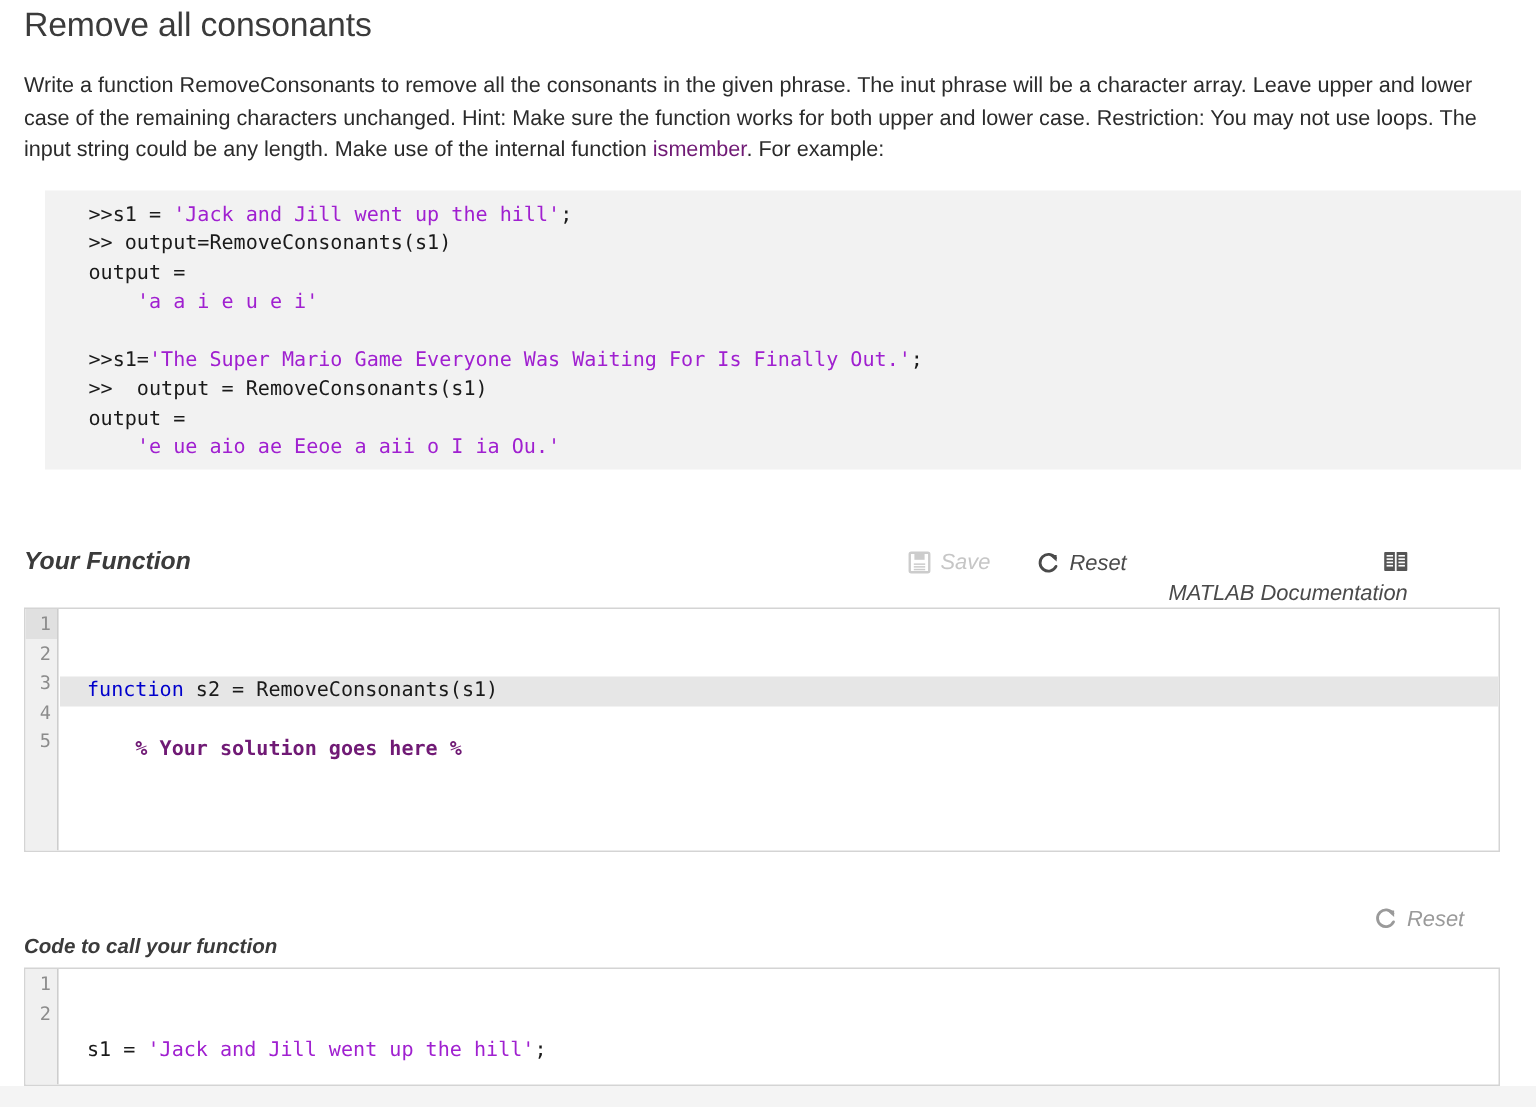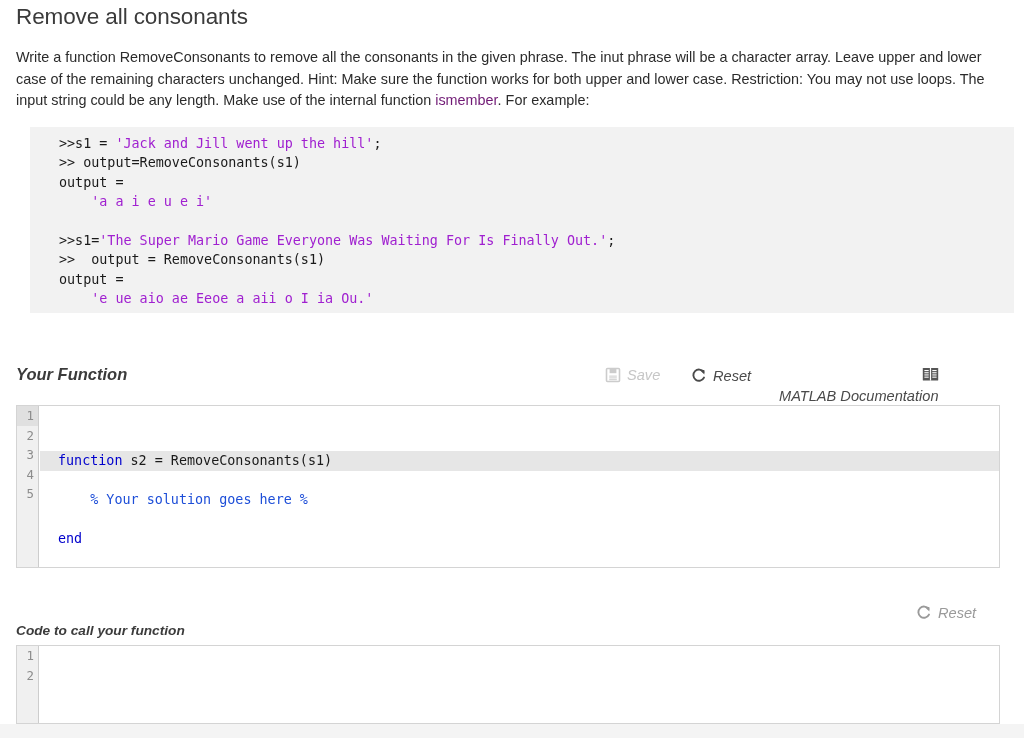--- a/index.html
+++ b/index.html
@@ -163,21 +163,21 @@
     line-height: 19.6px;
     font-family: "DejaVu Sans Mono", monospace;
     font-size: 12.4px;
     color: #8c8c8c;
     text-align: right;
     padding-right: 4px;
     box-sizing: border-box;
   }
   .gutter-num.active { background: #e0e0e0; }
   .kw { color: #0000cc; }
-  .cmt { color: #1d4ed8; }
+  .cmt { color: #701a75; font-weight: bold; }
 
   
   .page-bottom-strip {
     position: absolute;
     left: 0;
     top: 724px;
     width: 1024px;
     height: 14px;
     background: #f4f4f4;
   }
@@ -246,21 +246,20 @@
         <div class="gutter-num">2</div>
         <div class="gutter-num">3</div>
         <div class="gutter-num">4</div>
         <div class="gutter-num">5</div>
       </div>
     <div class="code-area" id="code-function">
         <div class="code-line active"><span class="kw">function</span><span> s2 = RemoveConsonants(s1)</span></div>
         <div class="code-line">&nbsp;</div>
         <div class="code-line"><span class="cmt">    % Your solution goes here %</span></div>
         <div class="code-line">&nbsp;</div>
-        <div class="code-line"><span class="kw">end</span></div>
       </div>
   </div>
 
   <div class="section-row" style="top:603px;">
     <div class="section-title small">Code to call your function</div>
 
     <div class="tool-btn light" style="left:915px; top:1px;">
       <span>
         <svg width="17" height="17" viewBox="0 0 17 17">
           <path d="M13.6 5.0 A 5.6 5.6 0 1 0 14.0 10.6" fill="none" stroke="#9a9a9a" stroke-width="1.9" stroke-linecap="round"></path>
@@ -270,17 +269,18 @@
       <span>Reset</span>
     </div>
   </div>
 
   <div class="editor" id="editor-call" style="top:645px; width:984px; height:79px;">
     <div class="gutter" id="gutter-call">
         <div class="gutter-num">1</div>
         <div class="gutter-num">2</div>
       </div>
     <div class="code-area" id="code-call">
+        <div class="code-line"><span>s1 = </span><span class="str">'Jack and Jill went up the hill'</span><span>;</span></div>
       </div>
   </div>
 
   <div class="page-bottom-strip"></div>
 </div>
 
 </body></html>

